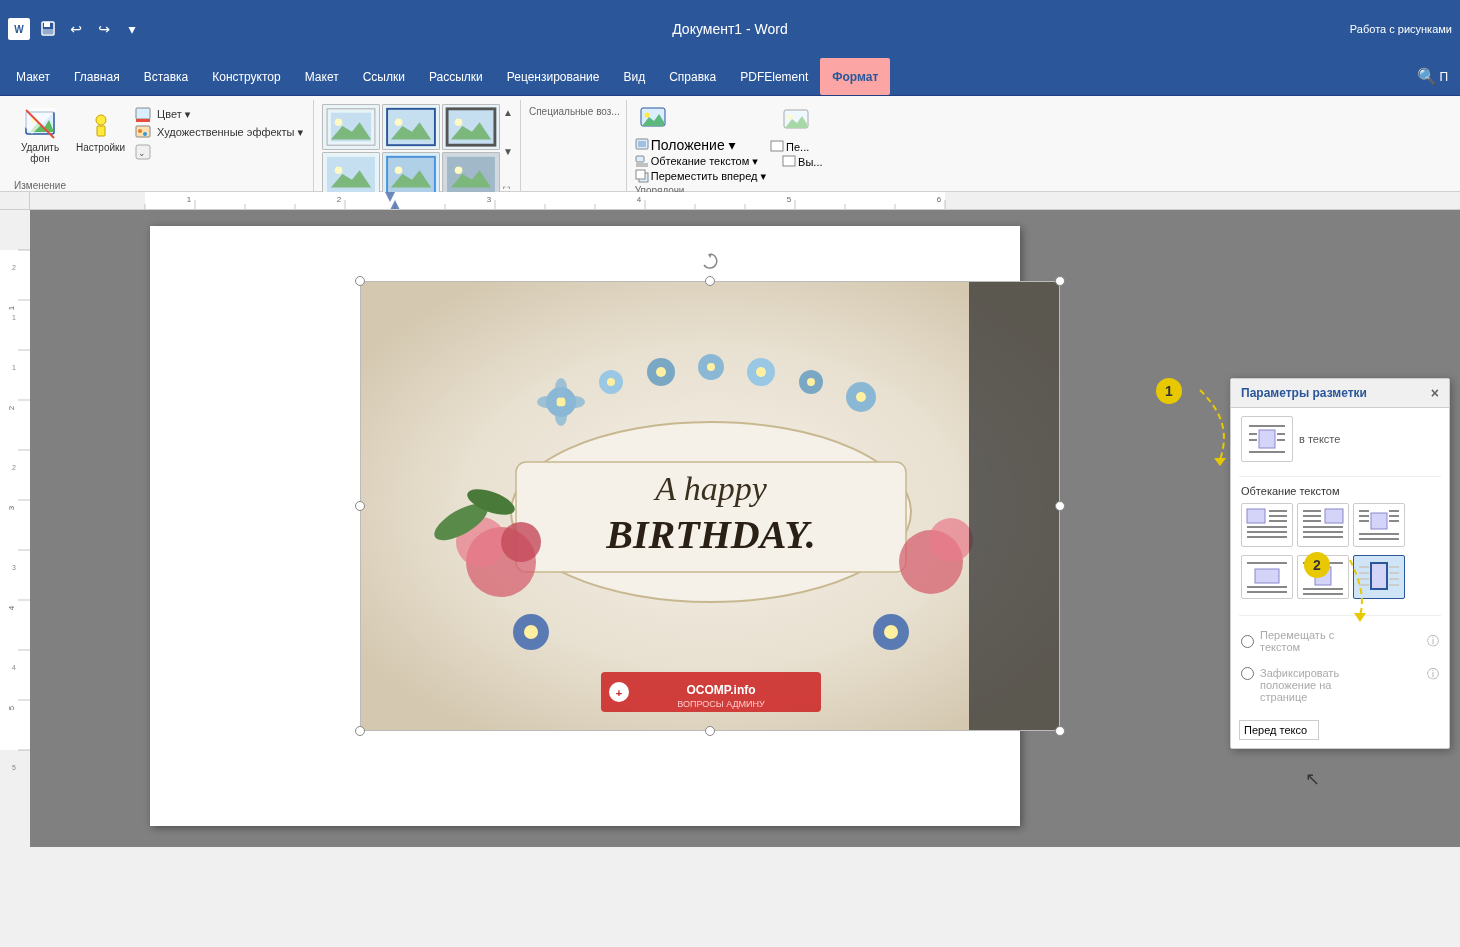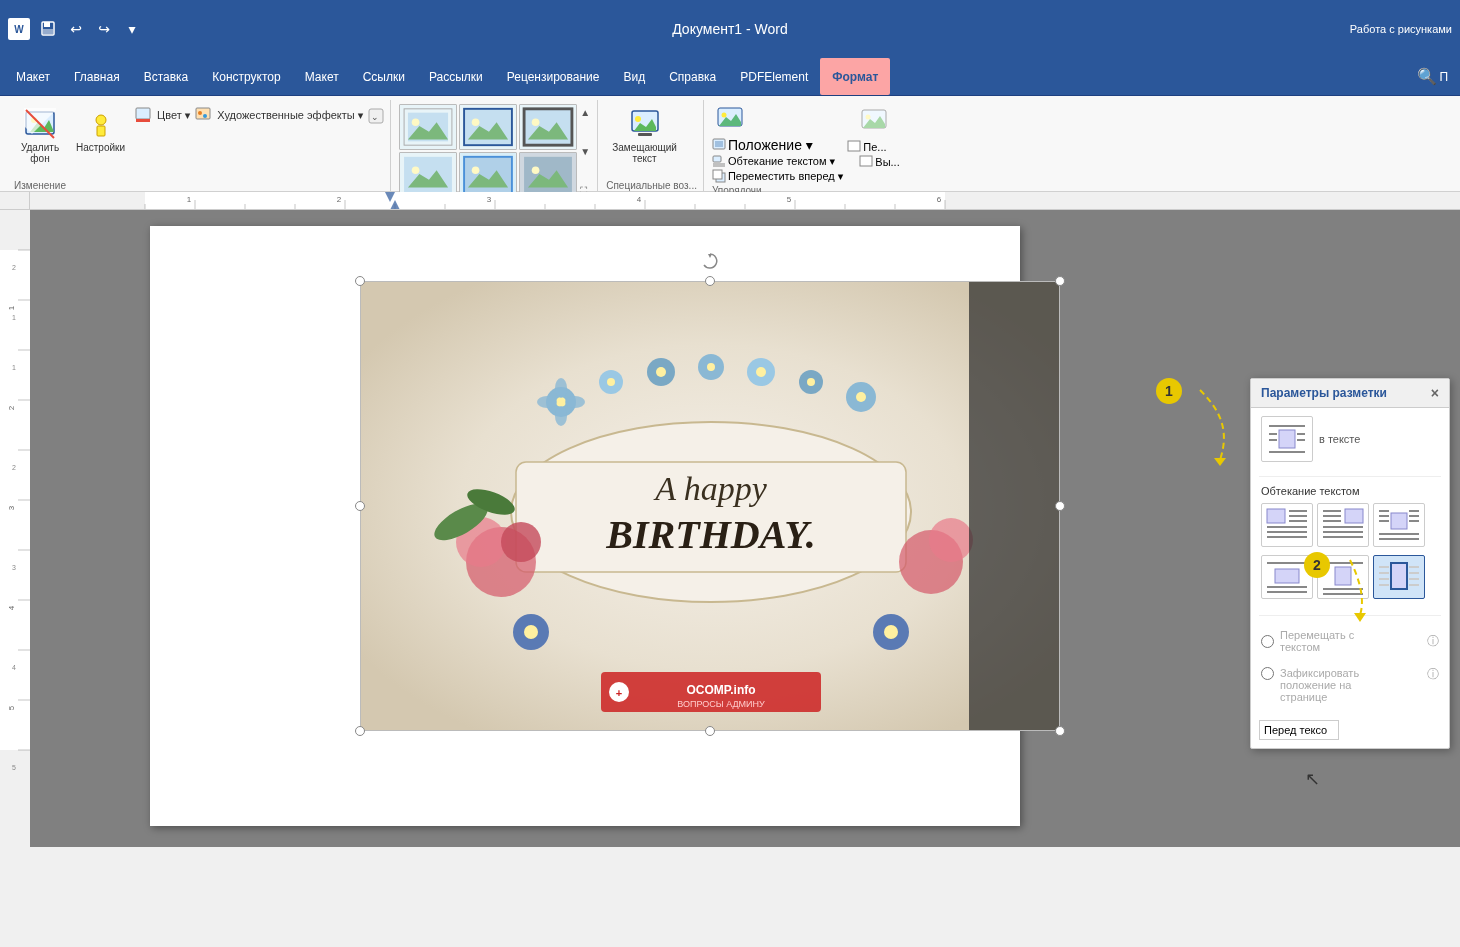--- a/index.html
+++ b/index.html
@@ -199,21 +199,21 @@
       color: #888;
       font-size: 18px;
       cursor: crosshair;
     }
 
     
     .layout-panel {
       position: absolute;
       top: 168px;
       right: 10px;
-      width: 200px;
+      width: 220px;
       background: white;
       border: 1px solid #ccc;
       box-shadow: 2px 2px 8px rgba(0,0,0,0.3);
       border-radius: 2px;
       z-index: 100;
     }
     .panel-header {
       background: #f0f0f0;
       padding: 6px 10px;
       display: flex;
@@ -369,21 +369,21 @@
       <div class="ribbon-btn" style="min-width:46px;">
         <div class="icon">
           <svg width="28" height="28" viewBox="0 0 28 28">
             <circle cx="14" cy="10" r="5" fill="#ffeb3b" stroke="#cca000" stroke-width="1"></circle>
             <rect x="10" y="16" width="8" height="10" rx="1" fill="#ffeb3b" stroke="#cca000" stroke-width="1"></rect>
           </svg>
         </div>
         <span style="font-size:10px;">Настройки</span>
       </div>
 
-      <div style="display:flex; justify-content:flex-start; gap:1px; padding-top:2px;">
+      <div style="display:flex; flex-direction:column; justify-content:flex-start; gap:1px; padding-top:2px;">
         <div style="display:flex; align-items:center; gap:2px;">
           <svg width="16" height="16" viewBox="0 0 16 16">
               <rect x="1" y="1" width="14" height="11" rx="1" fill="#dbeeff" stroke="#888"></rect>
               <rect x="1" y="12" width="14" height="3" fill="#e74c3c"></rect>
             </svg>
           <span class="ribbon-btn-small" style="font-size:11px;">Цвет ▾</span>
         </div>
         <div style="display:flex; align-items:center; gap:2px;">
           <svg width="16" height="16" viewBox="0 0 16 16">
               <rect x="1" y="1" width="14" height="11" rx="1" fill="#ffe0b2" stroke="#888"></rect>
@@ -495,33 +495,20 @@
             <rect x="4" y="4" width="8" height="5" fill="#ccc"></rect>
             <line x1="4" y1="11" x2="12" y2="11" stroke="#555" stroke-width="1"></line>
           </svg>
         <span style="font-size:11px;">Макет рисунка ▾</span>
       </div>
     </div>
     <div class="ribbon-group-label">Стили рисунков</div>
   </div>
 
   <div class="ribbon-group" style="padding:4px 6px 0;">
-    <div class="ribbon-group-content">
-      <div class="ribbon-btn">
-        <div class="icon">
-          <svg width="30" height="30" viewBox="0 0 30 30">
-            <rect x="2" y="2" width="26" height="20" rx="2" fill="#dbeeff" stroke="#2b579a" stroke-width="1.5"></rect>
-            <circle cx="8" cy="10" r="3" fill="#ffeb3b"></circle>
-            <polygon points="4,22 10,14 16,18 22,10 26,18 26,22" fill="#5cb85c"></polygon>
-            <rect x="8" y="24" width="14" height="3" rx="1" fill="#555"></rect>
-          </svg>
-        </div>
-        <span style="font-size:10px; text-align:center;">Замещающий<br>текст</span>
-      </div>
-    </div>
     <div class="ribbon-group-label">Специальные воз...</div>
   </div>
 
   <div class="ribbon-group" style="padding:4px 6px 0; border-right:none;">
     <div class="ribbon-group-content">
       <div style="display:flex; flex-direction:column; gap:1px;">
 
         <div style="display:flex; gap:4px;">
           <div class="ribbon-btn" style="min-width:36px; padding:2px;">
             <svg width="28" height="28" viewBox="0 0 28 28">

